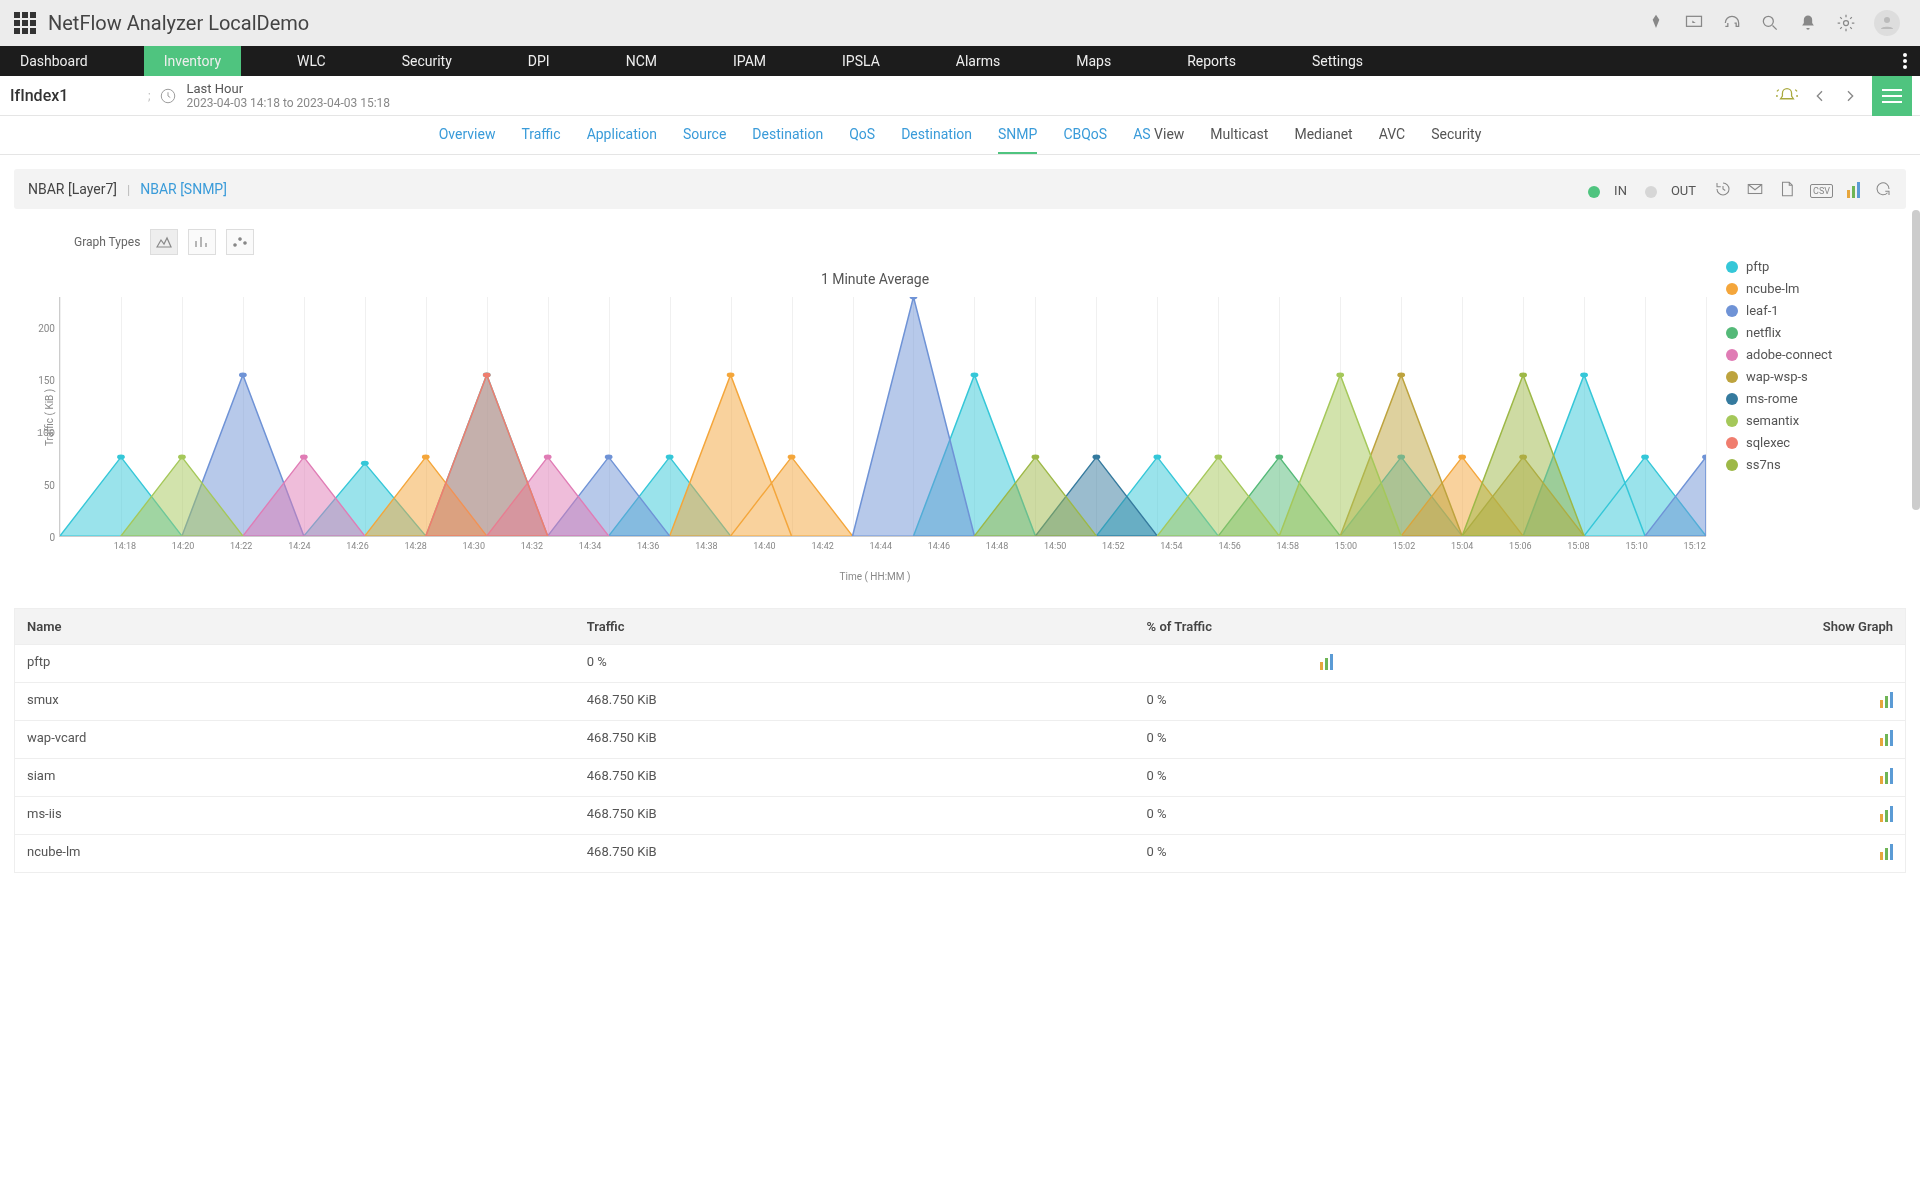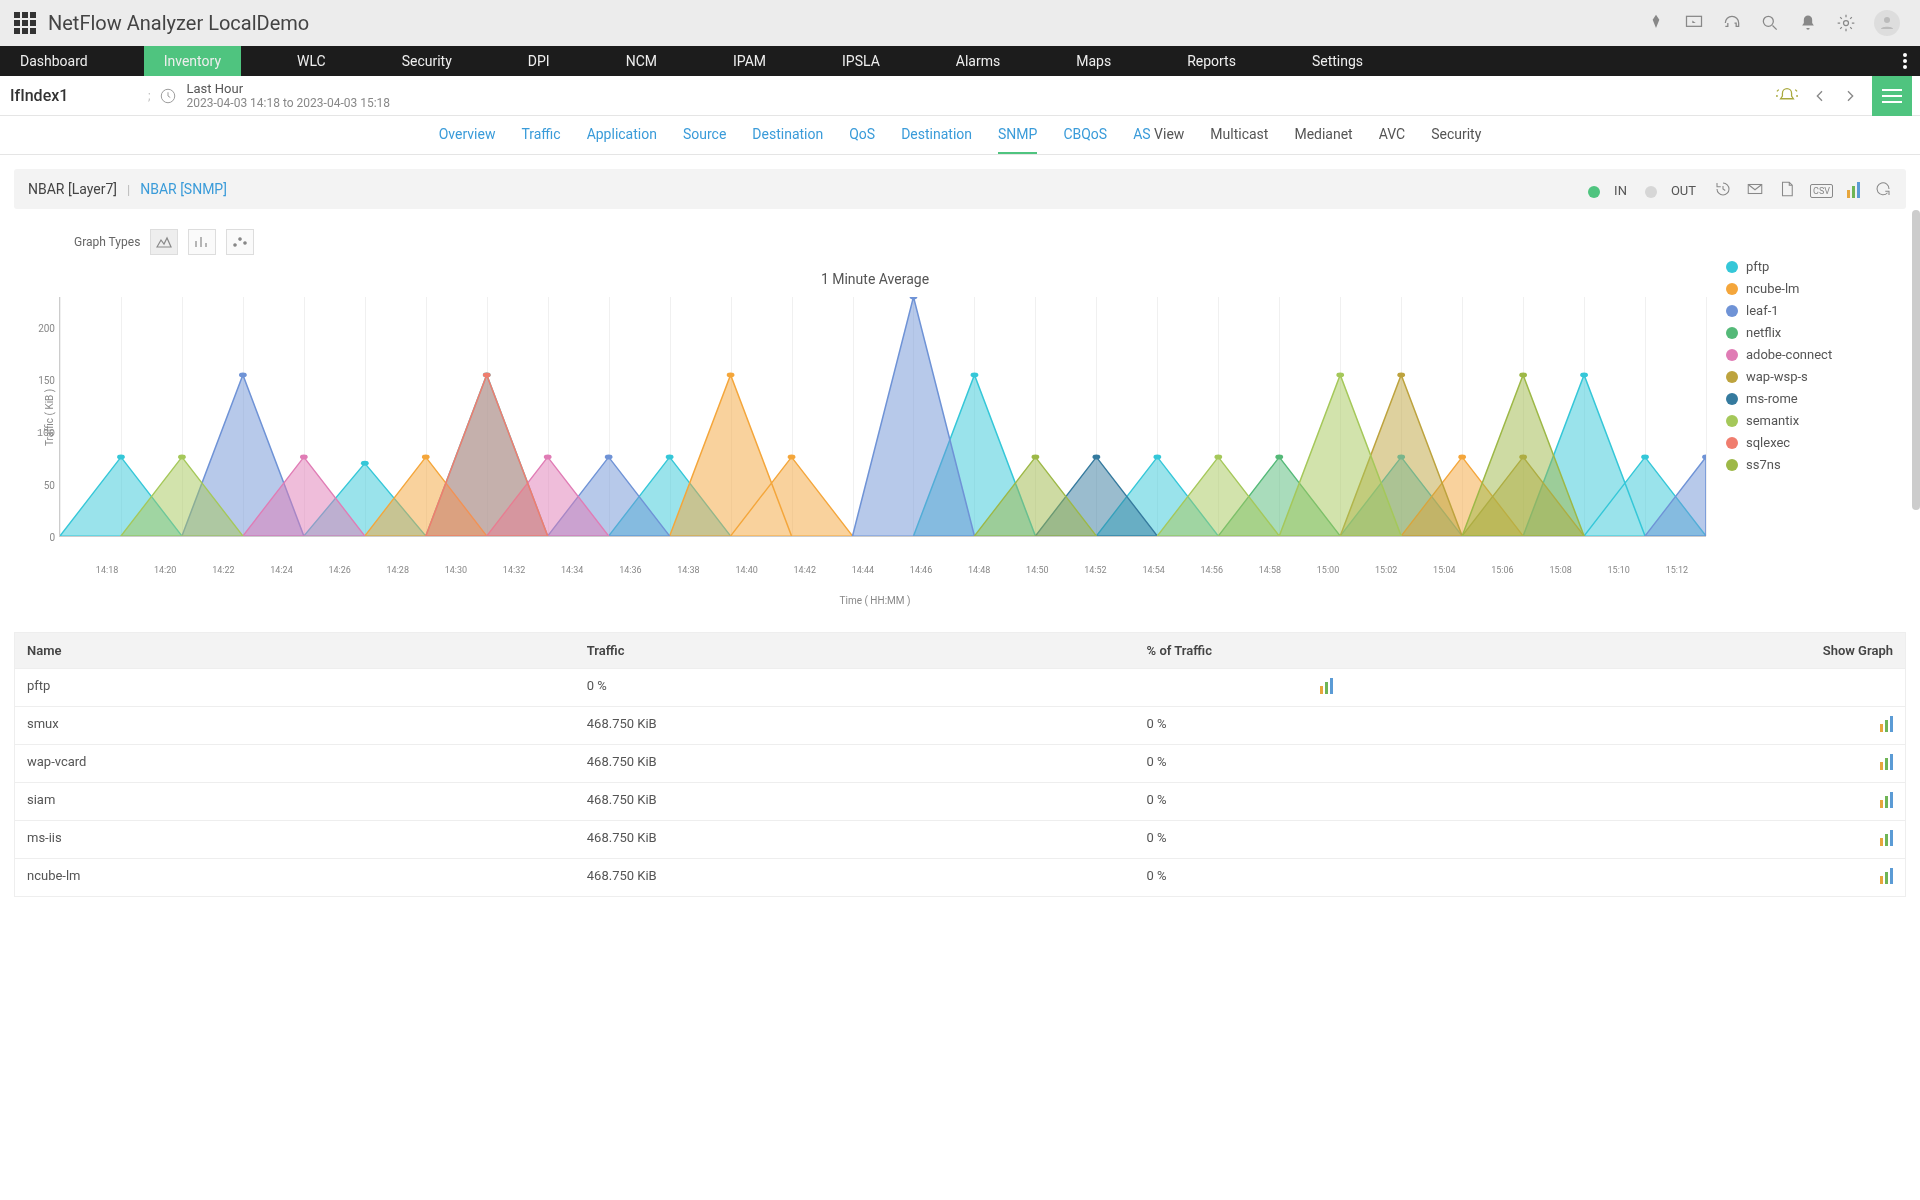--- a/index.html
+++ b/index.html
@@ -61,21 +61,21 @@
 .gt-btn { width: 28px; height: 26px; border: 1px solid #ddd; background: #fafafa; display: flex; align-items: center; justify-content: center; cursor: pointer; }
 .gt-btn.active { background: #eee; }
 .gt-btn svg { width: 16px; height: 14px; fill: none; stroke: #888; stroke-width: 1.2; }
 .chart-title { text-align: center; font-size: 14px; color: #555; margin-bottom: 10px; }
 .plot-wrap { display: flex; }
 .y-axis-label { writing-mode: vertical-rl; transform: rotate(180deg); font-size: 10px; color: #888; text-align: center; margin-right: 4px; }
 .plot { position: relative; flex: 1; height: 240px; border-left: 1px solid #ccc; border-bottom: 1px solid #ccc; }
 .grid-v { position: absolute; top: 0; bottom: 0; border-left: 1px solid #f0f0f0; }
 .y-tick { position: absolute; left: -30px; font-size: 10px; color: #888; transform: translateY(-50%); width: 26px; text-align: right; }
 .x-ticks { display: flex; margin-left: 34px; margin-top: 4px; }
-.x-tick { flex: 1; font-size: 9px; color: #888; text-align: center; margin-top: 24px; }
+.x-tick { flex: 1; font-size: 9px; color: #888; text-align: right; }
 .x-axis-label { text-align: center; font-size: 10px; color: #888; margin-top: 20px; }
 .plot svg { position: absolute; left: 0; top: 0; width: 100%; height: 100%; }
 
 .legend { width: 180px; padding-left: 20px; padding-top: 30px; }
 .legend-item { display: flex; align-items: center; gap: 8px; font-size: 13px; color: #555; margin-bottom: 7px; }
 .legend-item .sw { width: 12px; height: 12px; border-radius: 50%; }
 
 .data-table { margin: 26px 14px 0 14px; border: 1px solid #eee; }
 .tbl-head { display: flex; background: #f3f3f3; font-weight: 600; font-size: 13px; color: #444; padding: 10px 12px; }
 .tbl-row { display: flex; padding: 9px 12px; border-top: 1px solid #eee; font-size: 13px; color: #555; }

